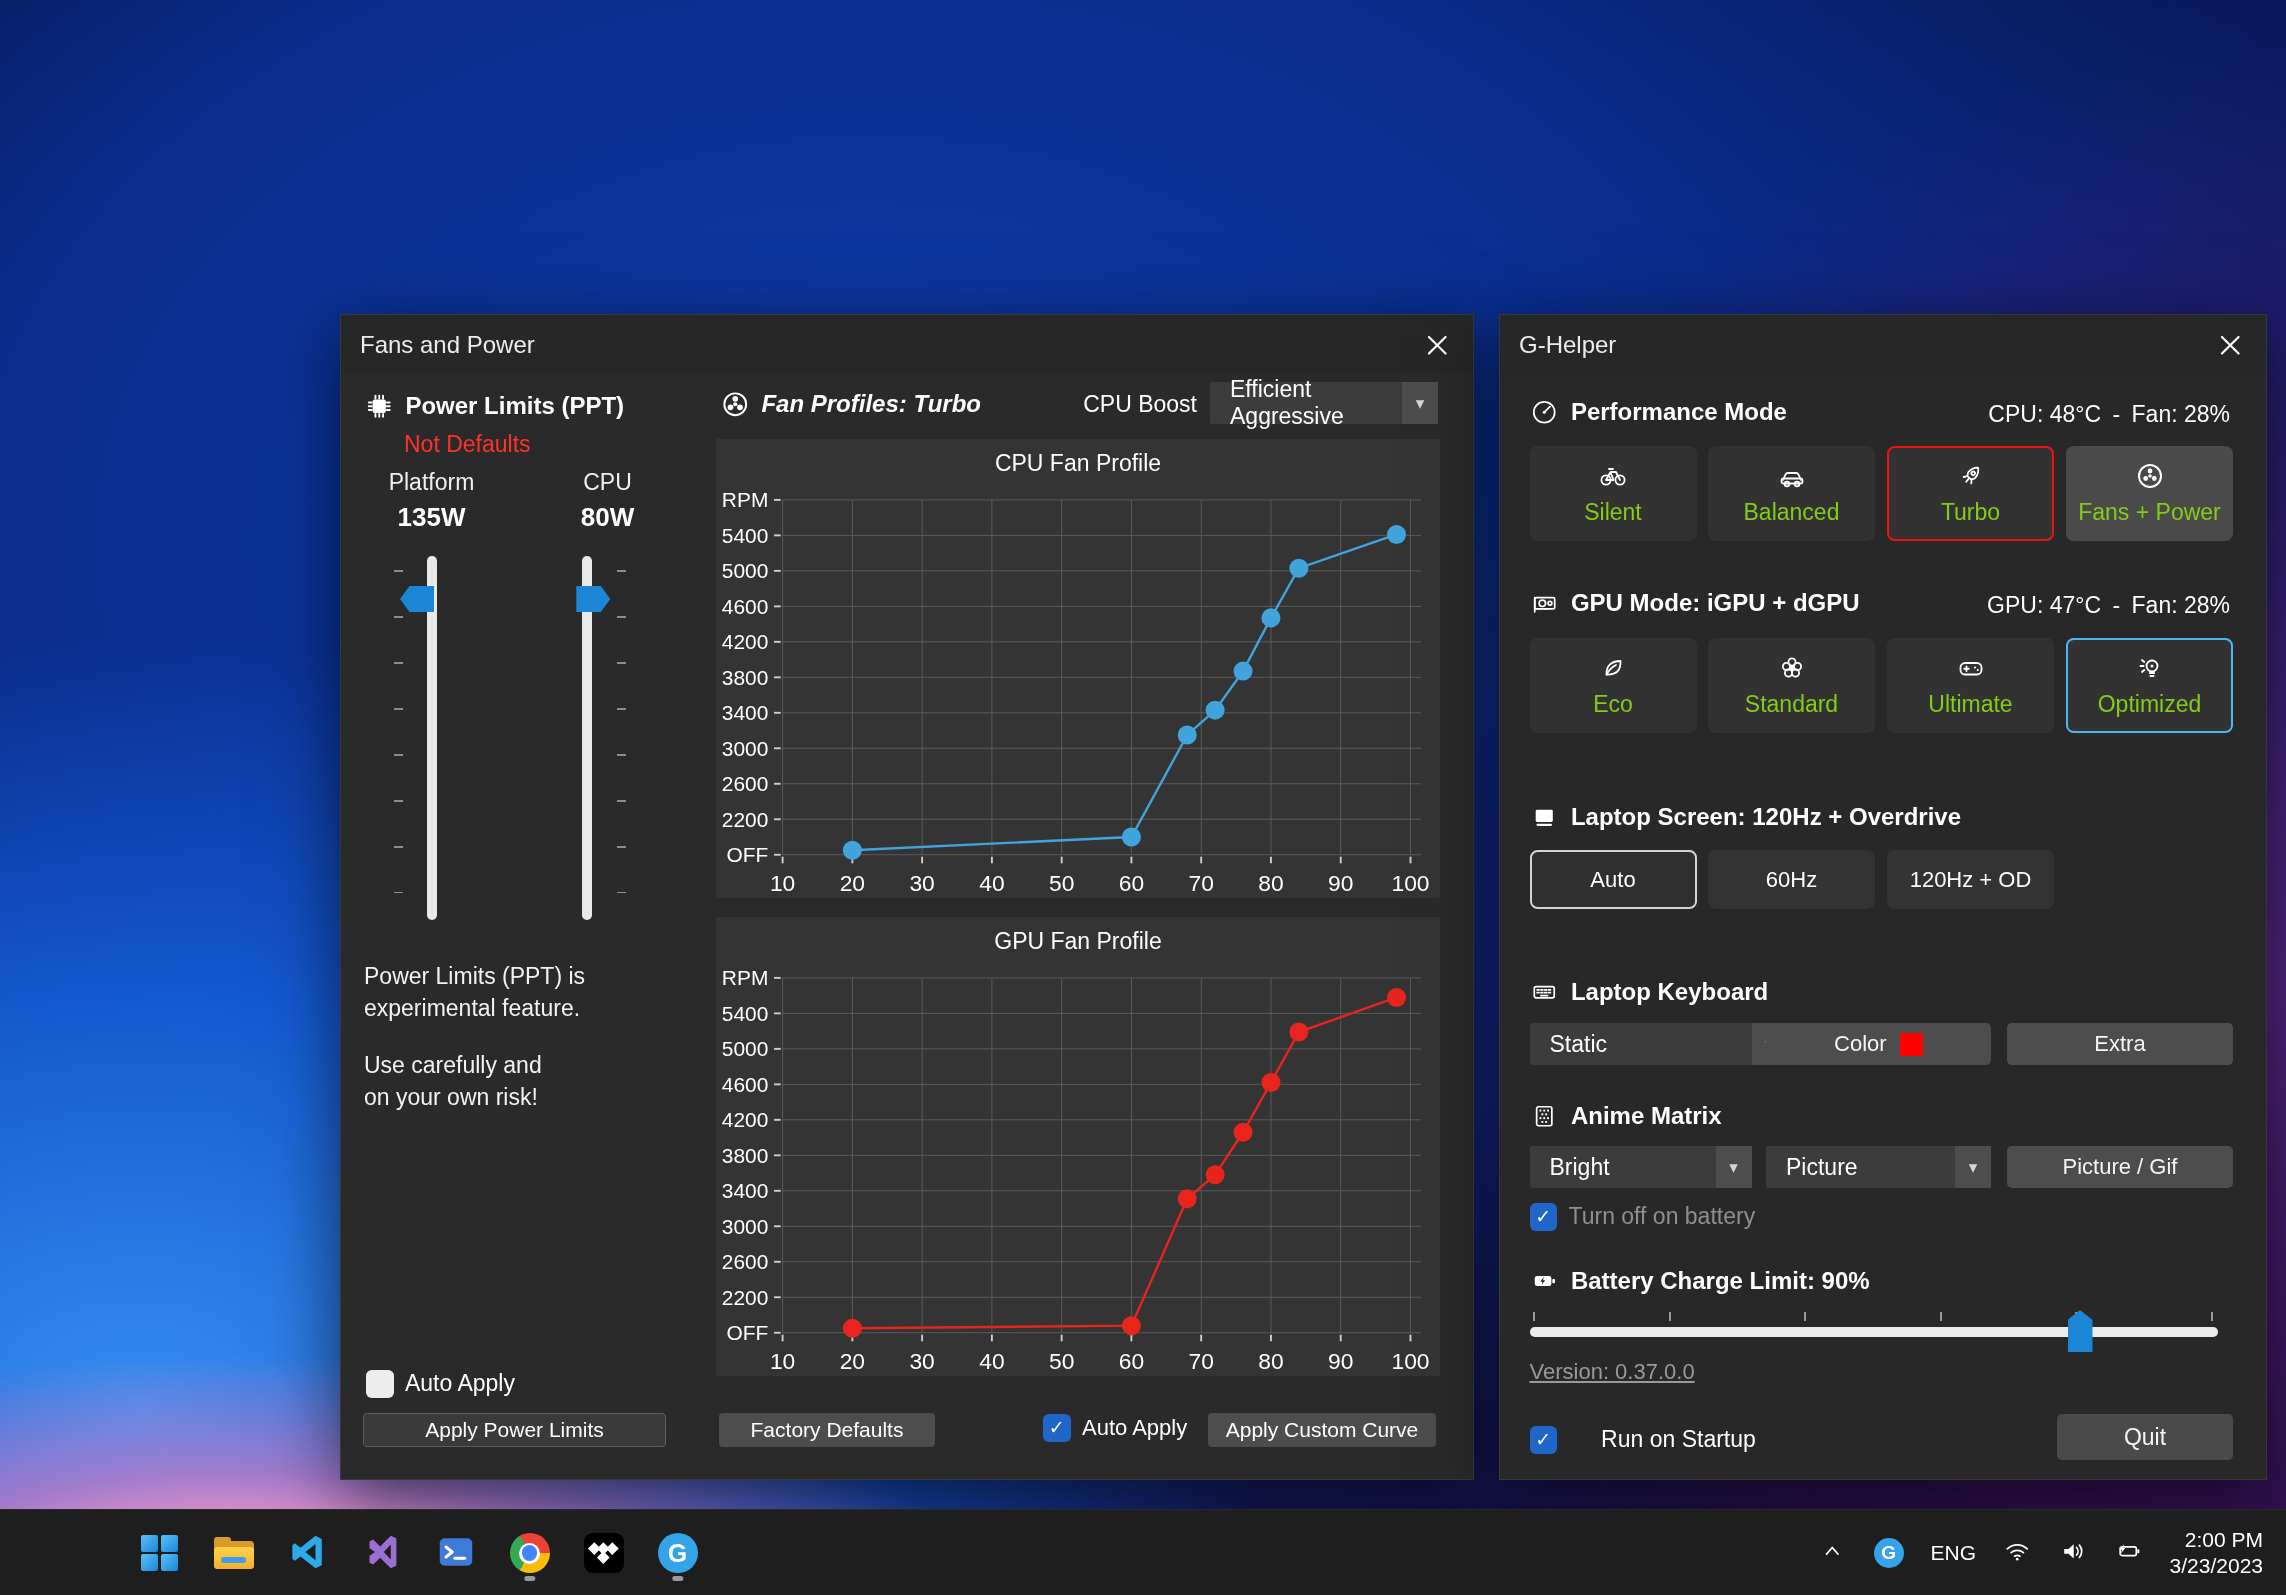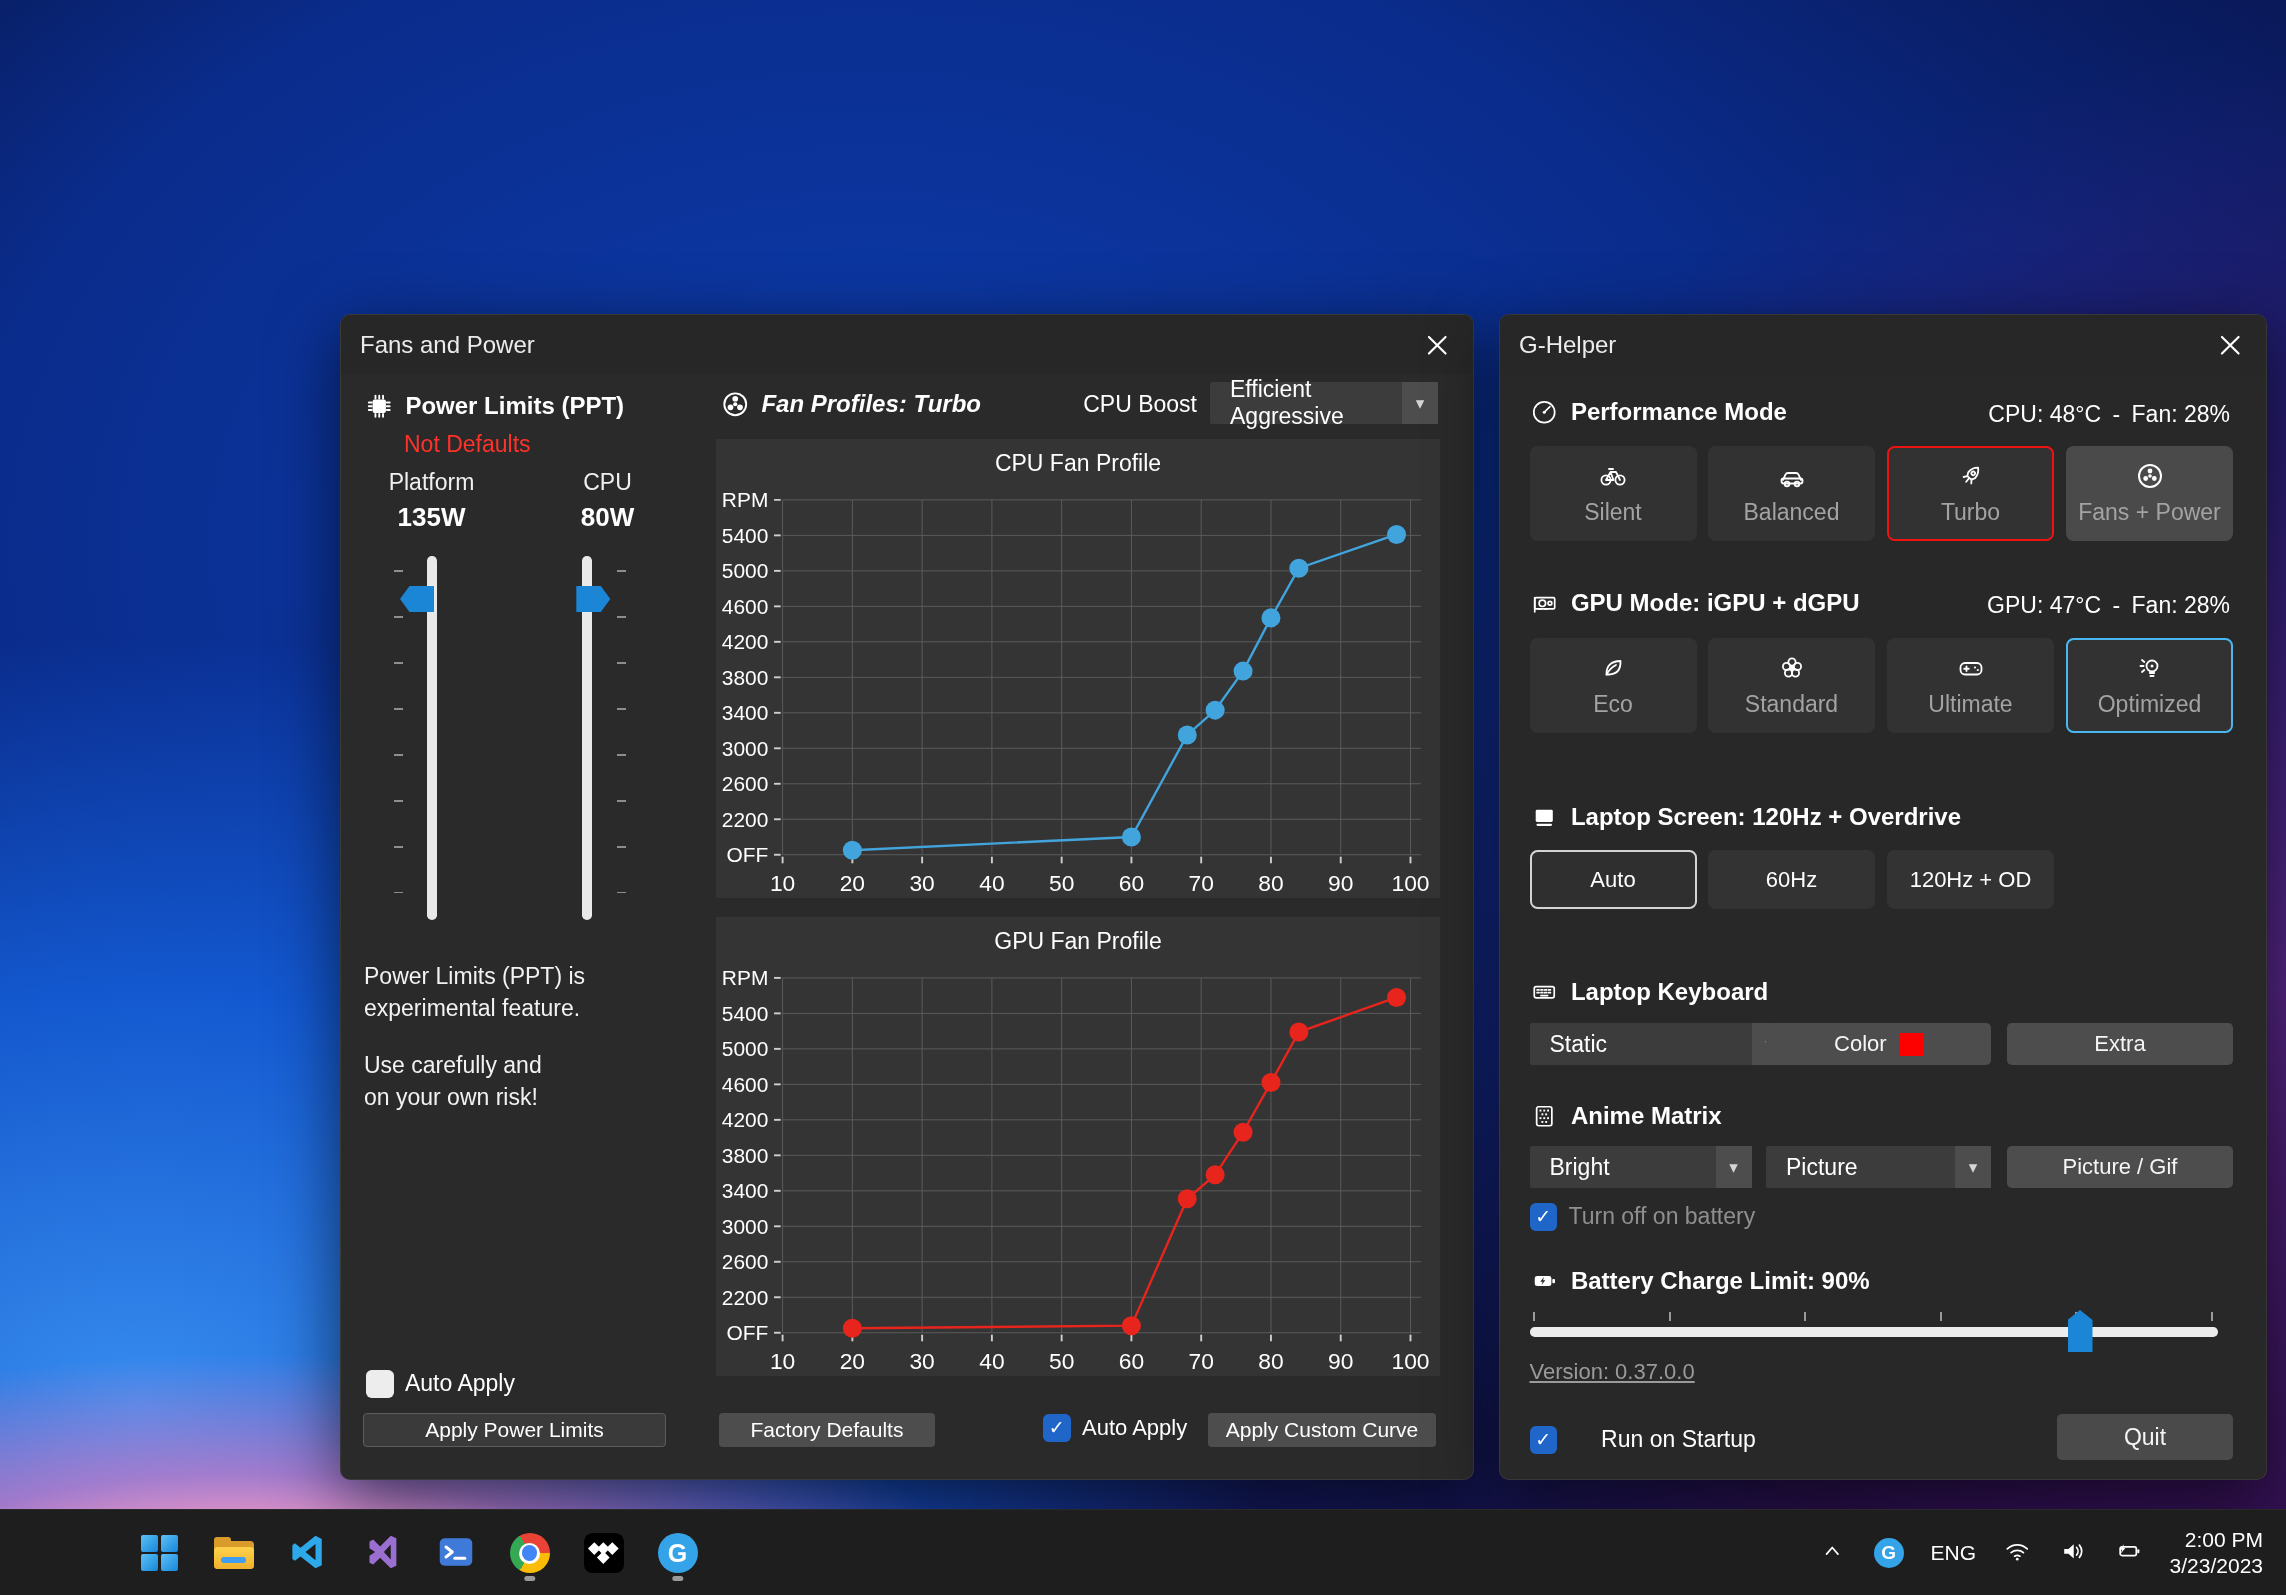--- a/index.html
+++ b/index.html
@@ -10,36 +10,36 @@
     color:#fff;
     background:
       radial-gradient(1427px 495px at 11% 101%, #ffd9e9 0%, #ff9fc5 14%, rgba(255,120,185,.55) 28%, rgba(255,120,185,0) 52%),
       radial-gradient(1617px 1094px at 6% 88%, rgba(57,147,248,.95) 0%, rgba(22,103,231,.75) 38%, rgba(22,103,231,0) 70%),
       radial-gradient(1427px 1427px at 100% 62%, rgba(138,52,177,.55) 0%, rgba(90,26,128,.35) 38%, rgba(90,26,128,0) 66%),
       radial-gradient(1997px 1427px at 38% 34%, #0d3dae 0%, #0a2c8c 45%, rgba(10,32,110,0) 82%),
       linear-gradient(160deg, #060a28 0%, #0a1a5e 40%, #141043 72%, #1c0936 100%);
   }
 
   
-  .win { position:absolute; border-radius:10px; box-shadow:0 17px 67px rgba(0,0,0,.6);
+  .win { position:absolute; border-radius:0; box-shadow:0 17px 67px rgba(0,0,0,.6);
          border:1px solid rgba(255,255,255,.07); overflow:hidden; background:#2a2a2a; }
   .titlebar { position:absolute; left:0; top:0; right:0; height:59px; background:#272727;
               display:flex; align-items:center; padding:0 19px; font-size:24px; color:#ececec; }
   .close-btn { position:absolute; right:21px; top:15px; width:30px; height:30px; display:flex;
                align-items:center; justify-content:center; cursor:default; }
   .close-btn svg { width:23px; height:23px; stroke:#e6e6e6; stroke-width:1.8; }
 
   .hicon { display:inline-flex; width:30px; height:30px; align-items:center; justify-content:center; }
   .hicon svg { width:28.5px; height:28.5px; }
   .sec-head { position:absolute; display:flex; align-items:center; gap:11.4px; font-size:24px; font-weight:bold; }
   .sec-stats { position:absolute; display:flex; align-items:center; gap:11.4px; font-size:23px; color:#fff; }
 
   
   .card { position:absolute; background:#323232; border-radius:7.6px; display:flex; flex-direction:column;
-          align-items:center; justify-content:center; gap:7.6px; font-size:23px; color:#a3a3a3; }
+          align-items:center; justify-content:center; gap:7.6px; font-size:23px; color:#84cc16; }
   .card svg { width:34px; height:34px; }
   .card.sel-red  { border:2.9px solid #ee1310; }
   .card.sel-blue { border:2.9px solid #4ab6f2; }
   .card.hl       { background:#4a4a4a; }
   .pill { position:absolute; background:#333; border-radius:7.6px; display:flex; align-items:center;
           justify-content:center; font-size:22px; }
   .pill.sel-gray { border:2.9px solid #d4d4d4; background:#2f2f2f; }
   .btn { position:absolute; background:#4d4d4d; border-radius:4.8px; display:flex; align-items:center;
          justify-content:center; font-size:22px; color:#f5f5f5; }
 

